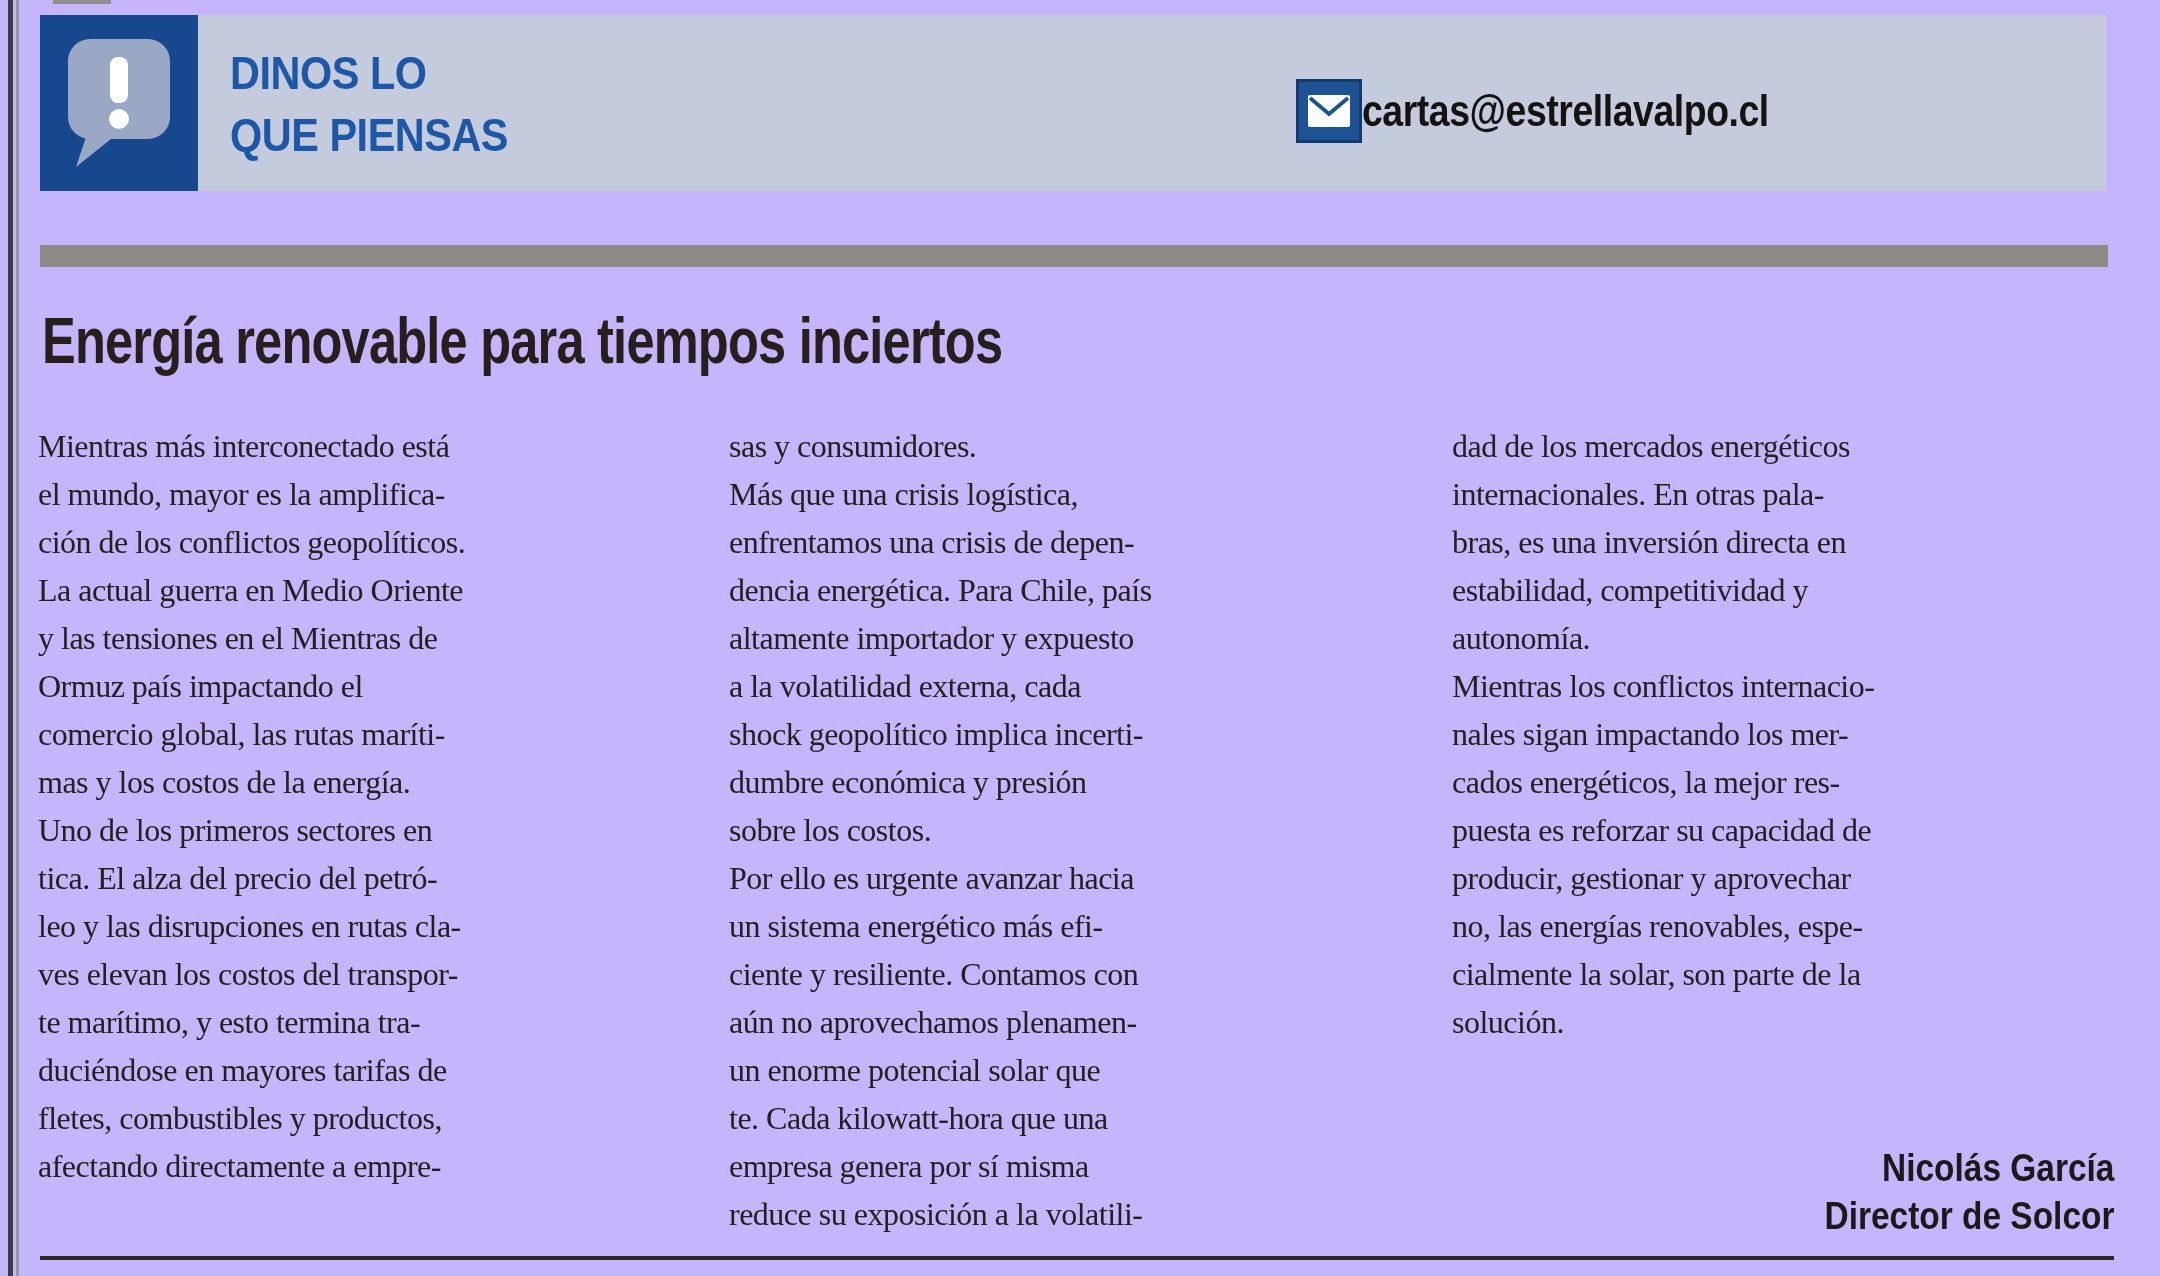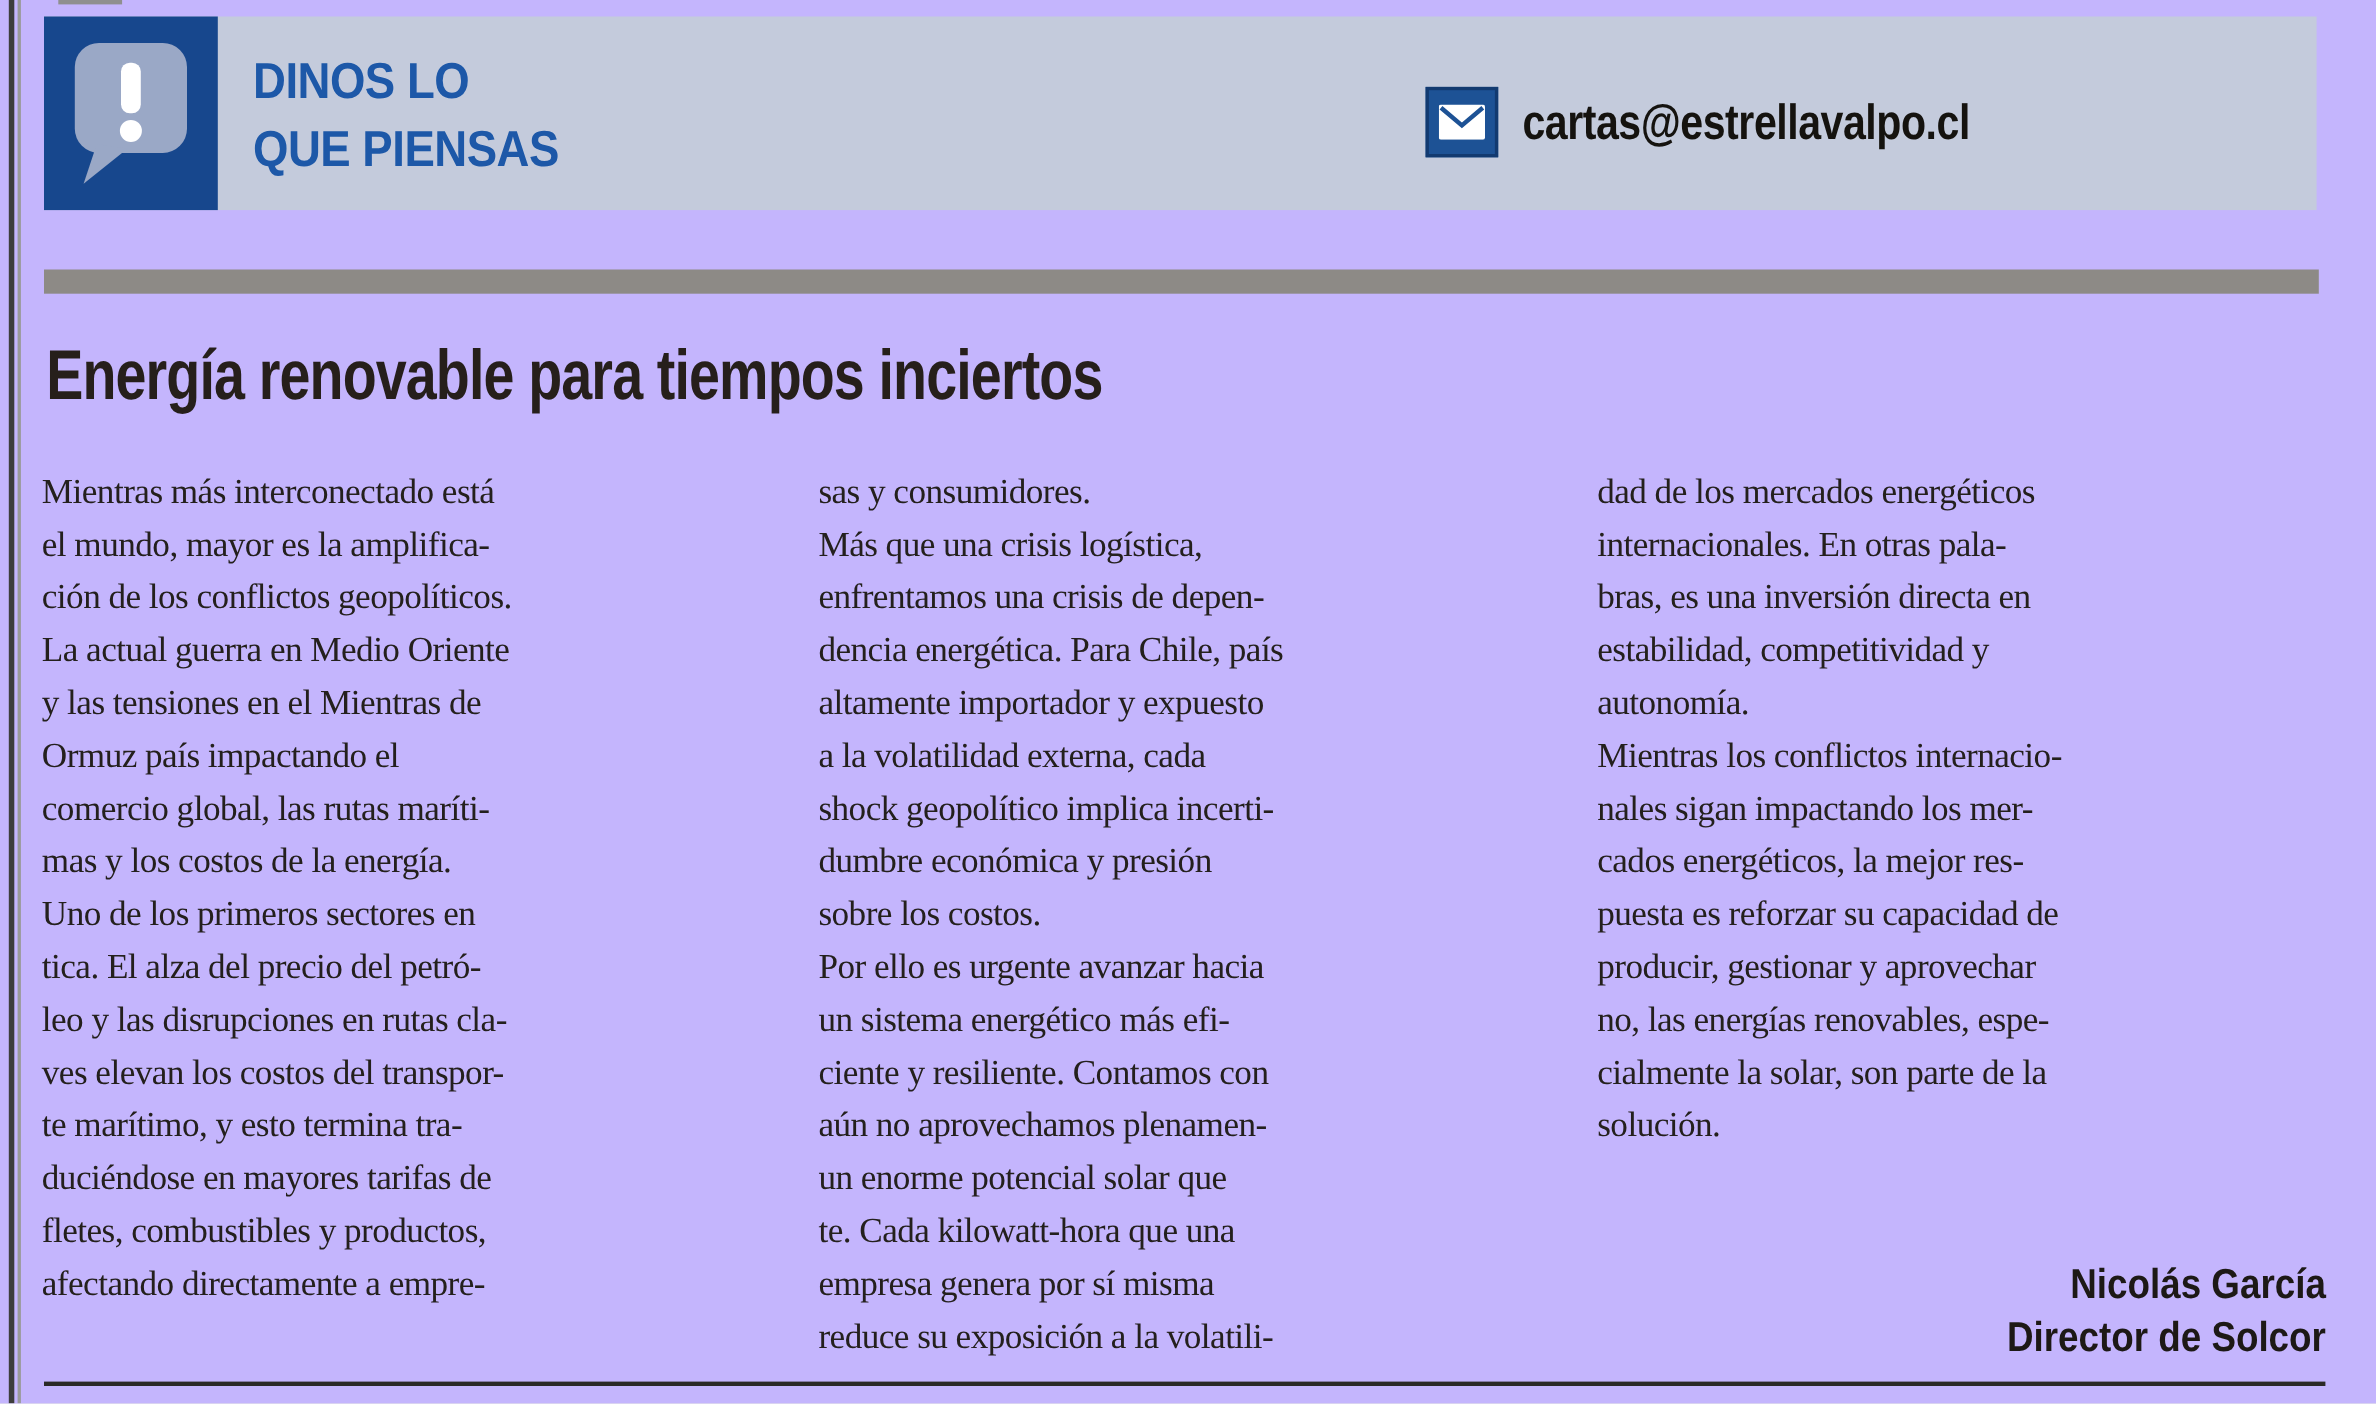--- a/index.html
+++ b/index.html
@@ -22,21 +22,21 @@
   .tagline{
     position:absolute;left:190px;top:27px;
     font-family:"Liberation Sans", sans-serif;
     font-weight:bold;font-size:46px;line-height:62px;
     color:#1d58a8;letter-spacing:-0.5px;
     transform:scaleX(0.9);transform-origin:left center;
     white-space:nowrap;
   }
   .email-group{
     position:absolute;left:1256px;top:64px;height:64px;
-    display:flex;align-items:center;gap:22px;
+    display:flex;align-items:center;
   }
   .email-icon{
     width:60px;height:58px;background:#1d5295;border:3px solid #123a70;
     display:flex;align-items:center;justify-content:center;flex:0 0 auto;
   }
   .email-text{
     font-family:"Liberation Sans", sans-serif;
     font-weight:bold;font-size:45px;color:#15130f;
     letter-spacing:-0.5px;
     transform:scaleX(0.83);transform-origin:left center;
@@ -57,21 +57,21 @@
   }
 
   
   .article-body{position:absolute;left:0;top:0;}
   .column{
     position:absolute;top:422px;
     font-size:32px;line-height:48px;color:#24201d;
     letter-spacing:-0.5px;
   }
   .col-0{left:38px;width:656px;}
-  .col-1{left:744px;width:656px;}
+  .col-1{left:729px;width:656px;}
   .col-2{left:1452px;width:658px;}
   .line{white-space:nowrap;}
 
   
   .signature{
     position:absolute;right:46px;top:1144px;
     text-align:right;
     font-family:"Liberation Sans", sans-serif;
     font-weight:bold;font-size:38px;line-height:48px;
     color:#1d1916;

